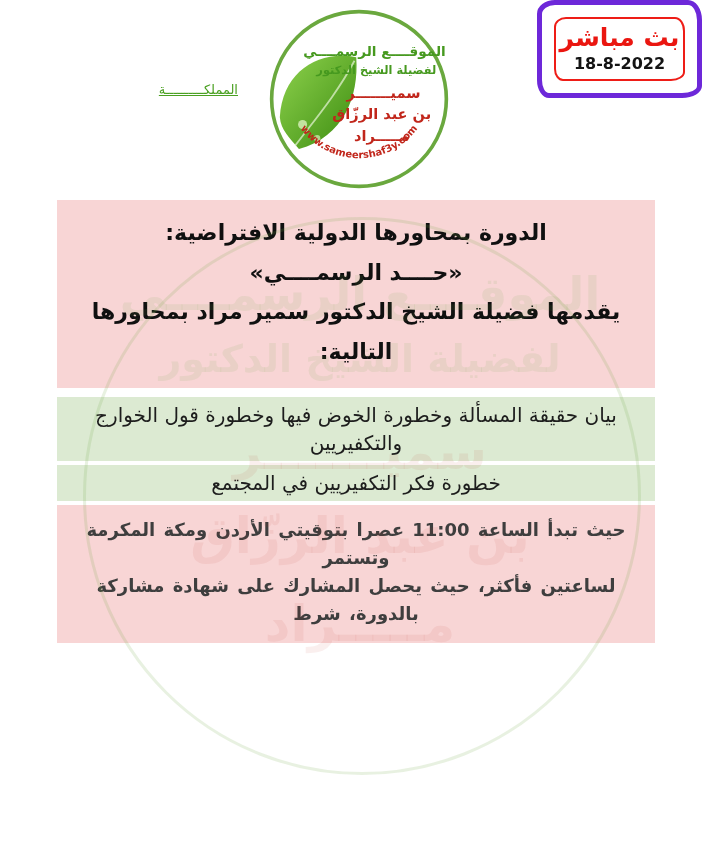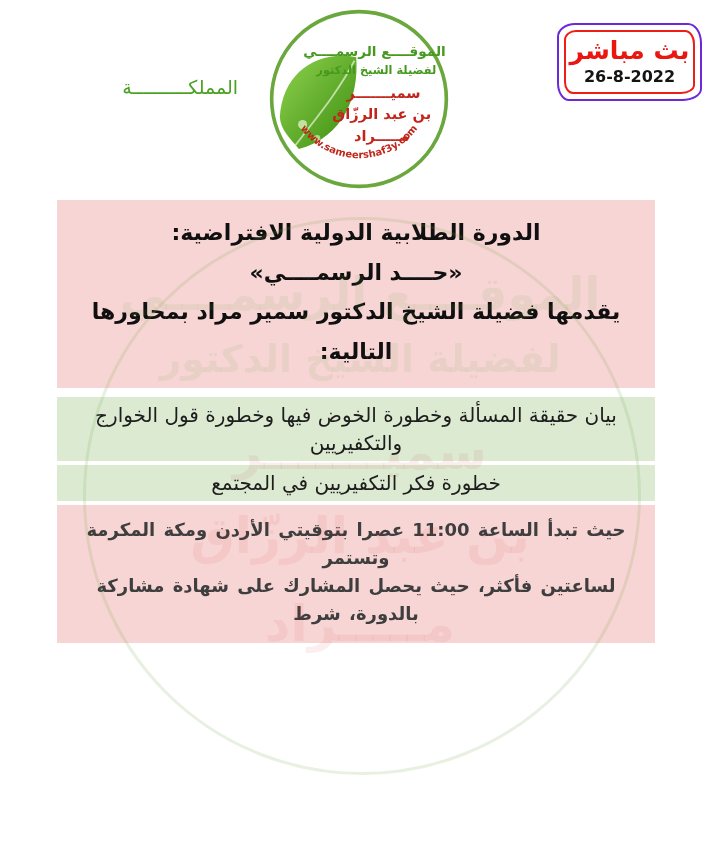--- a/index.html
+++ b/index.html
@@ -3,35 +3,35 @@
 <meta charset="utf-8">
 <style>
   html,body { margin:0; padding:0; background:#fff; }
   .page {
     position:relative; width:709px; height:850px; background:#ffffff;
     font-family:"DejaVu Sans", sans-serif; overflow:hidden; margin:0 auto;
   }
 
   
   .live-badge {
-    position:absolute; top:23px; right:7px; width:131px;
-    border:2px solid #6d28d9; border-radius:18px 14px 20px 12px / 14px 20px 12px 18px;
-    padding:5px; background:#fff;
+    position:absolute; top:0; right:7px; width:131px;
+    border:5px solid #6d28d9; border-radius:18px 14px 20px 12px / 14px 20px 12px 18px;
+    padding:12px; background:#fff;
   }
   .live-badge-inner {
     border:2px solid #ee1d17; border-radius:12px 10px 14px 9px / 10px 14px 9px 12px;
     text-align:center; padding:5px 2px 6px;
   }
   .live-title { color:#ea1610; font-size:25px; font-weight:bold; line-height:1.15; direction:rtl; }
   .live-date  { color:#141414; font-size:16px; margin-top:1px; font-weight:bold; }
 
   
   .kingdom {
-    position:absolute; top:68px; left:92px; width:146px;
-    direction:rtl; text-align:right; color:#4aa021; font-size:19px; line-height:2.0;
+    position:absolute; top:77px; left:92px; width:146px;
+    direction:rtl; text-align:right; color:#4aa021; font-size:13px; line-height:2.0;text-decoration:underline;
   }
 
   
   .logo { position:absolute; top:6px; left:268px; width:182px; height:186px; }
   .logo svg text { font-family:"DejaVu Sans", sans-serif; }
 
   
   .main { position:absolute; top:200px; left:57px; width:598px; z-index:1; }
   .title-block {
     background:#f8d5d5; padding:13px 8px 17px; text-align:center; direction:rtl;
@@ -68,21 +68,21 @@
   .wm-red3   { top:390px; font-size:50px; color:rgba(190,45,35,0.08); }
 </style>
 </head>
 <body>
 
 <div class="page">
 
   <div class="live-badge">
     <div class="live-badge-inner">
       <div class="live-title">بث مباشر</div>
-      <div class="live-date">26-8-2022</div>
+      <div class="live-date">18-8-2022</div>
     </div>
   </div>
 
   <div class="kingdom">
     <div>المملكــــــــــة</div>
   </div>
 
   <div class="logo">
     <svg viewBox="0 0 200 200" width="182" height="186">
       <defs>
@@ -104,21 +104,21 @@
       <path id="logoArc" d="M 24,110 A 80,80 0 0 0 176,110" fill="none"></path>
       <text font-size="11" font-weight="bold" fill="#c1261b">
         <textPath href="#logoArc" startOffset="50%" text-anchor="middle">www.sameershaf3y.com</textPath>
       </text>
     </svg>
   </div>
 
   <div class="main">
 
     <div class="title-block">
-      <div class="title-line">الدورة الطلابية الدولية الافتراضية:</div>
+      <div class="title-line">الدورة بمحاورها الدولية الافتراضية:</div>
       <div class="title-line">«حــــد الرسمــــي»</div>
       <div class="title-line">يقدمها فضيلة الشيخ الدكتور سمير مراد بمحاورها التالية:</div>
     </div>
 
     <div class="topics">
       <div class="topic-item">بيان حقيقة المسألة وخطورة الخوض فيها وخطورة قول الخوارج والتكفيريين</div>
       <div class="topic-item">خطورة فكر التكفيريين في المجتمع</div>
     </div>
 
     <div class="schedule">

